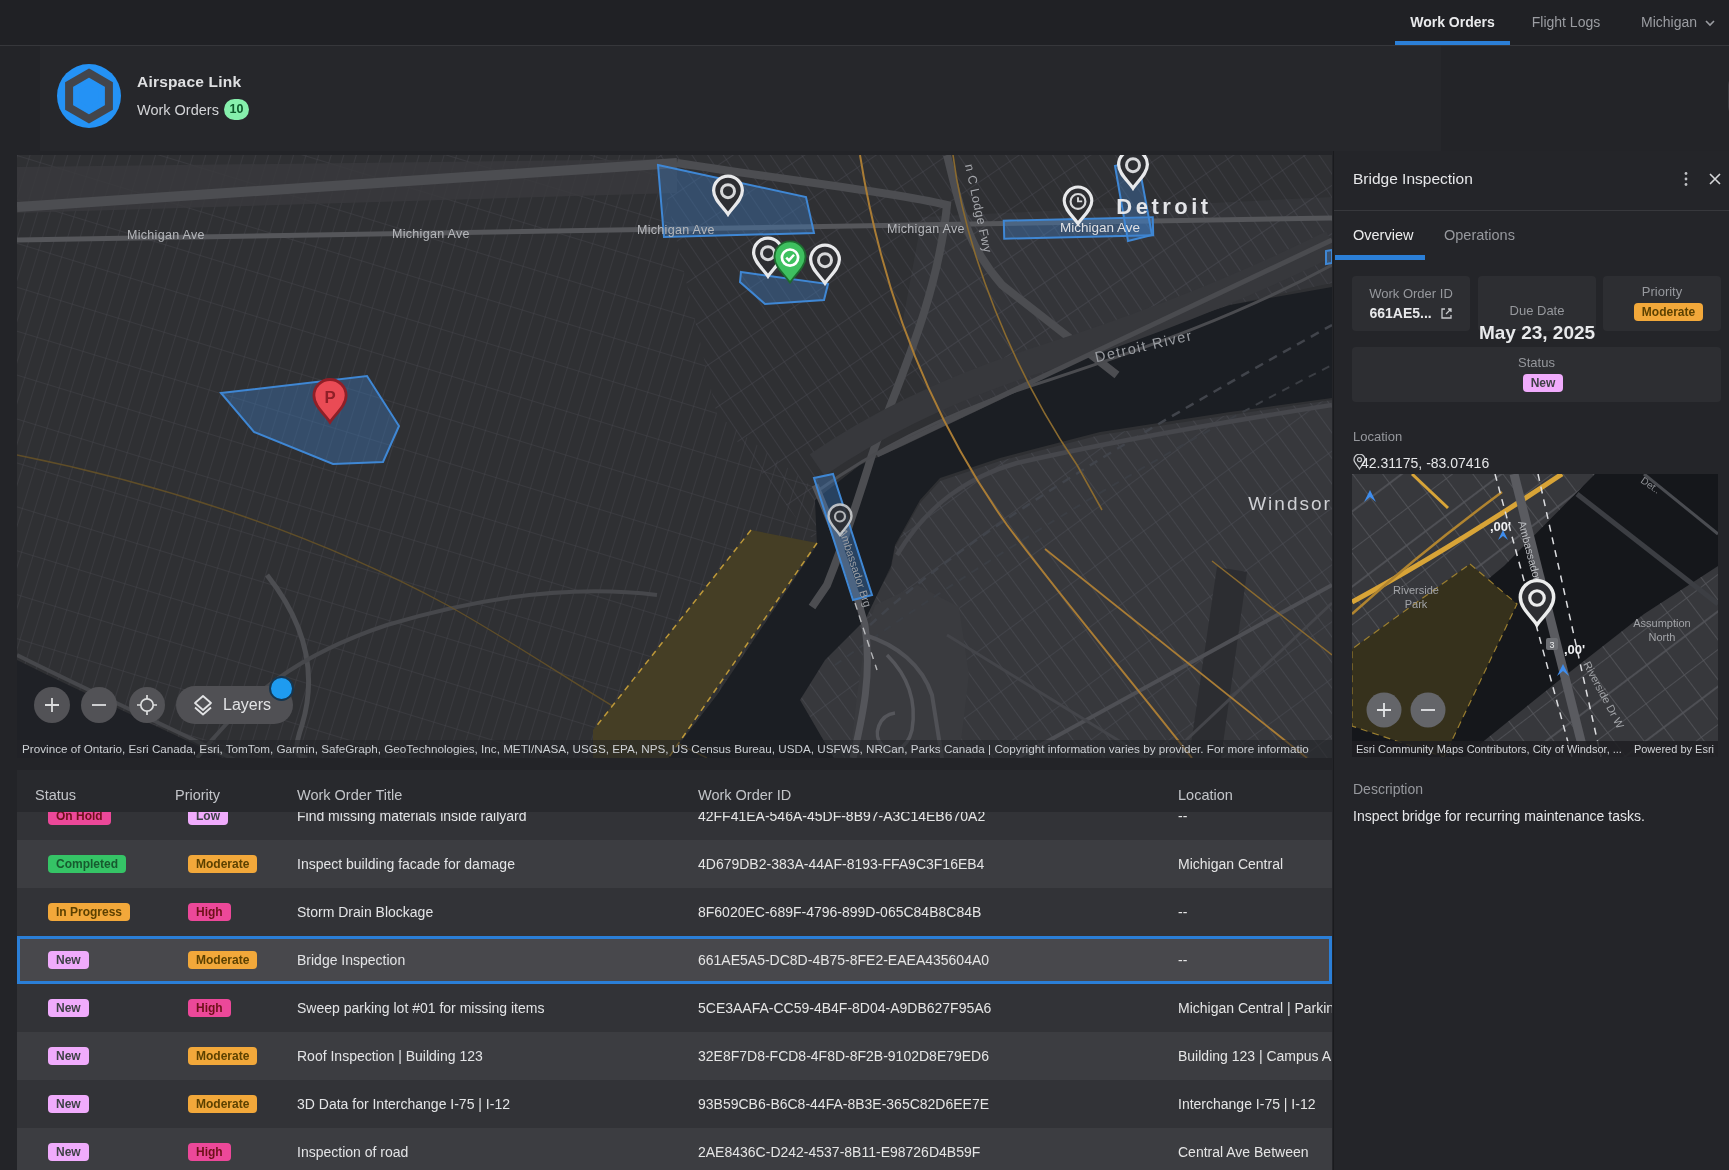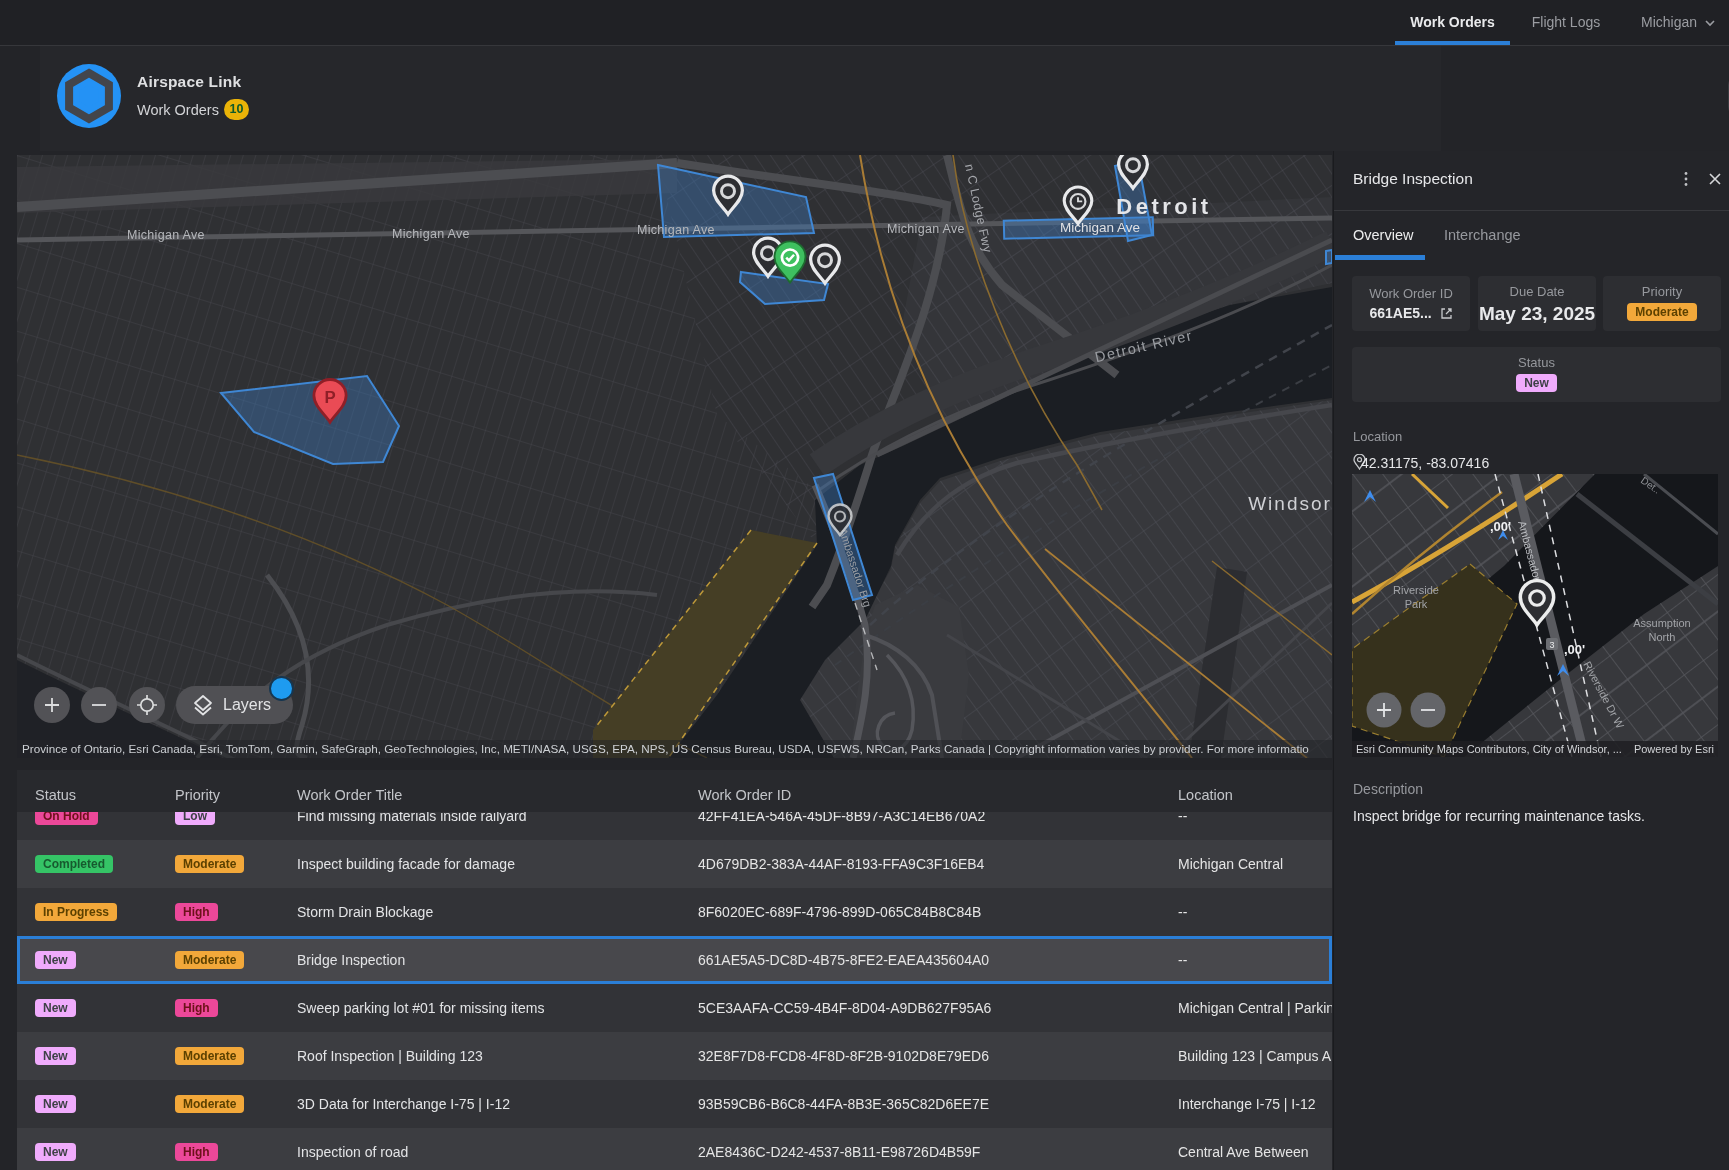--- a/index.html
+++ b/index.html
@@ -10,21 +10,21 @@
   #nav { position:absolute; left:0; top:0; width:1729px; height:46px; background:#202125;
     border-bottom:1px solid #36373b; }
   .navitem { position:absolute; top:0; height:45px; line-height:45px; font-size:14px; color:#9b9da2; text-align:center; }
   .navitem.active { color:#e9eaec; font-weight:700; }
   .navitem.active::after { content:""; position:absolute; left:0; right:0; bottom:0; height:4px; background:#2b7fd7; }
   
   #header { position:absolute; left:4px; top:46px; width:1401px; height:105px; background:#26272b;margin-left:36px; }
   #htitle { position:absolute; left:97px; top:27px; font-size:15.5px; font-weight:700; color:#dfe0e2; letter-spacing:0.2px; }
   #hsub { position:absolute; left:97px; top:56px; font-size:14.5px; color:#d3d4d7; }
   #hbadge { position:absolute; left:184px; top:53px; width:25px; height:21px; border-radius:10.5px;
-     background:#eab308; color:#0d5a2b; font-size:12.5px; font-weight:700; text-align:center; line-height:21px; }
+     background:#86efac; color:#0d5a2b; font-size:12.5px; font-weight:700; text-align:center; line-height:21px; }
   #filterbtn { position:absolute; left:1688px; top:30px; width:40px; height:40px; border-radius:9px;
      border:1px solid #3a3b40; background:#26272b; }
   
   #mapwrap { position:absolute; left:17px; top:155px; width:1315px; height:603px; background:#2f3033; overflow:hidden; }
   .mapbtn { position:absolute; width:36px; height:36px; border-radius:50%; background:#525256;
      color:#dcddde; text-align:center; }
   #layersbtn { position:absolute; left:159px; top:531px; width:117px; height:38px; border-radius:19px;
      background:#505054; color:#e2e3e5; font-size:16px; }
   #layersdot { position:absolute; left:252px; top:521px; width:25px; height:25px; border-radius:50%;
      background:#1e9bf0; border:2px solid #17364f; }
@@ -33,21 +33,21 @@
   
   #tablewrap { position:absolute; left:17px; top:770px; width:1315px; height:400px; overflow:hidden; }
   .thead { display:grid; grid-template-columns:140px 122px 401px 480px 1fr; padding-left:18px;
      height:42px; align-items:center; padding-top:7px; background:#28292d; color:#c3c5c9; font-size:14.5px; }
   .trow { display:grid; grid-template-columns:140px 122px 401px 480px 1fr; padding-left:18px;
      height:48px; align-items:center; font-size:14px; color:#e3e4e6; white-space:nowrap; }
   .rl { background:#3c3d41; }
   .rd { background:#323337; }
   .rsel { background:#48484c; border:3px solid #2b7fd7; padding-left:15px; }
   .tid, .tloc { color:#e5e5e5; }
-  .chip { display:inline-block; padding:2px 8px; border-radius:4px; font-size:12px; font-weight:700; }
+  .chip { display:inline-block; padding:2px 8px; border-radius:4px; font-size:12px; font-weight:700;margin-left:13px; }
   .cgreen { background:#35c466; color:#175a2f; }
   .camber { background:#f2a83a; color:#5c4100; }
   .cred   { background:#ec4899; color:#6d1119; }
   .cgray  { background:#f0abfc; color:#3e4046; }
   
   #panel { position:absolute; left:1333px; top:151px; width:396px; height:1019px; background:#242529;
      border-left:1px solid #1a1b1e; }
   .plabel { color:#96989d; font-size:13px; }
   .pcard { position:absolute; background:#2d2e32; border-radius:4px; }
 </style>
@@ -299,31 +299,31 @@
   <svg class="abs" style="left:345px; top:20px;" width="14" height="16" viewBox="0 0 14 16">
     <circle cx="7" cy="2.5" r="1.4" fill="#bfc1c4"></circle>
       <circle cx="7" cy="8" r="1.4" fill="#bfc1c4"></circle>
       <circle cx="7" cy="13.5" r="1.4" fill="#bfc1c4"></circle>
   </svg>
   <svg class="abs" style="left:374px; top:21px;" width="14" height="14" viewBox="0 0 14 14">
     <path d="M2 2 L12 12 M12 2 L2 12" stroke="#d6d7d9" stroke-width="1.6"></path>
   </svg>
   <div class="abs" style="left:0; top:59px; width:396px; height:1px; background:#37383c;"></div>
   <div class="abs" style="left:19px; top:76px; font-size:14.5px; color:#eceded;">Overview</div>
-  <div class="abs" style="left:110px; top:76px; font-size:14.5px; color:#97999e;">Interchange</div>
+  <div class="abs" style="left:110px; top:76px; font-size:14.5px; color:#97999e;">Operations</div>
   <div class="abs" style="left:1px; top:104px; width:90px; height:5px; background:#2b7fd7;"></div>
 
   <div class="pcard" style="left:18px; top:125px; width:118px; height:55px; text-align:center;">
     <div class="plabel" style="margin-top:10px;">Work Order ID</div>
     <div style="margin-top:4px; font-size:14px; font-weight:700; color:#e8e9eb;">661AE5...&nbsp;&nbsp;<svg width="13" height="13" viewBox="0 0 13 13" style="vertical-align:-2px;">
           <path d="M5 2 H2 V11 H11 V8 M8 2 H11 V5 M11 2 L6 7" stroke="#c7c9cc" stroke-width="1.3" fill="none"></path>
         </svg></div>
   </div>
   <div class="pcard" style="left:144px; top:125px; width:118px; height:55px; text-align:center;">
-    <div class="plabel" style="margin-top:8px;">Due Date</div>
+    <div class="plabel" style="margin-top:27px;">Due Date</div>
     <div style="margin-top:4px; font-size:19px; font-weight:700; color:#e8e9eb;">May 23, 2025</div>
   </div>
   <div class="pcard" style="left:269px; top:125px; width:118px; height:55px; text-align:center;">
     <div class="plabel" style="margin-top:8px;">Priority</div>
     <div style="margin-top:3px;"><span class="chip camber">Moderate</span></div>
   </div>
   <div class="pcard" style="left:18px; top:196px; width:369px; height:55px; text-align:center;">
     <div class="plabel" style="margin-top:8px;">Status</div>
     <div style="margin-top:3px;"><span class="chip cgray">New</span></div>
   </div>

